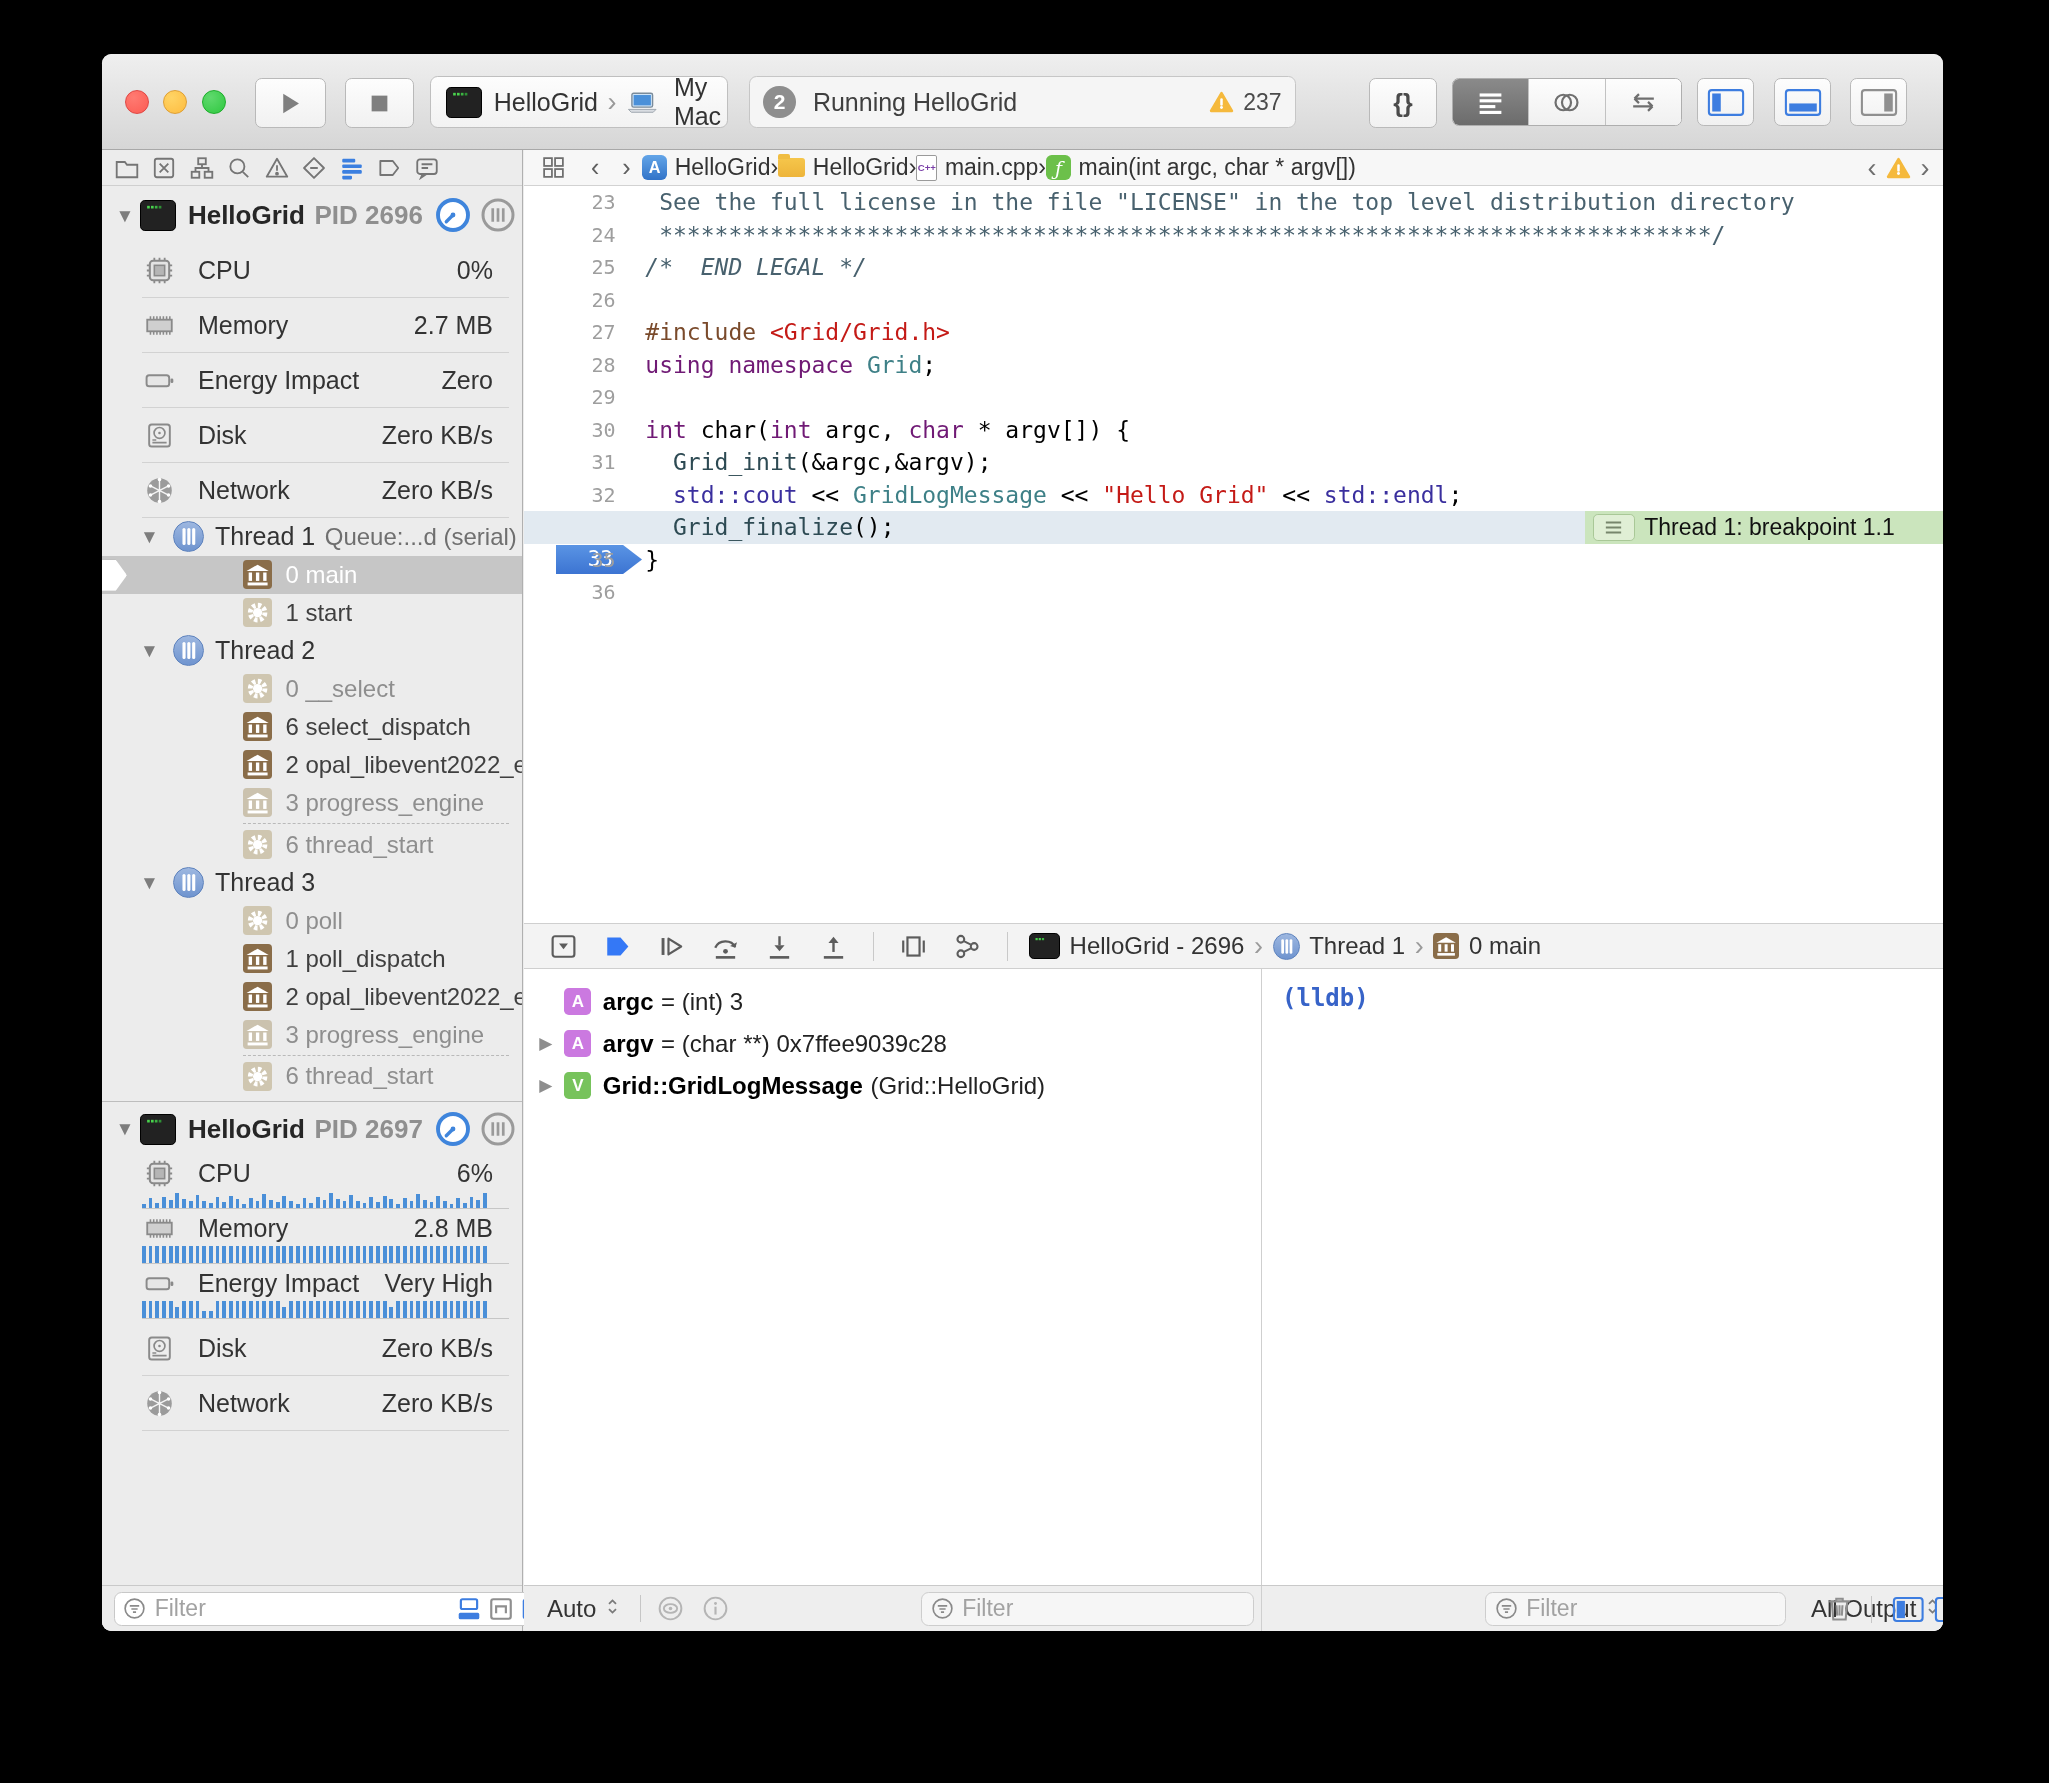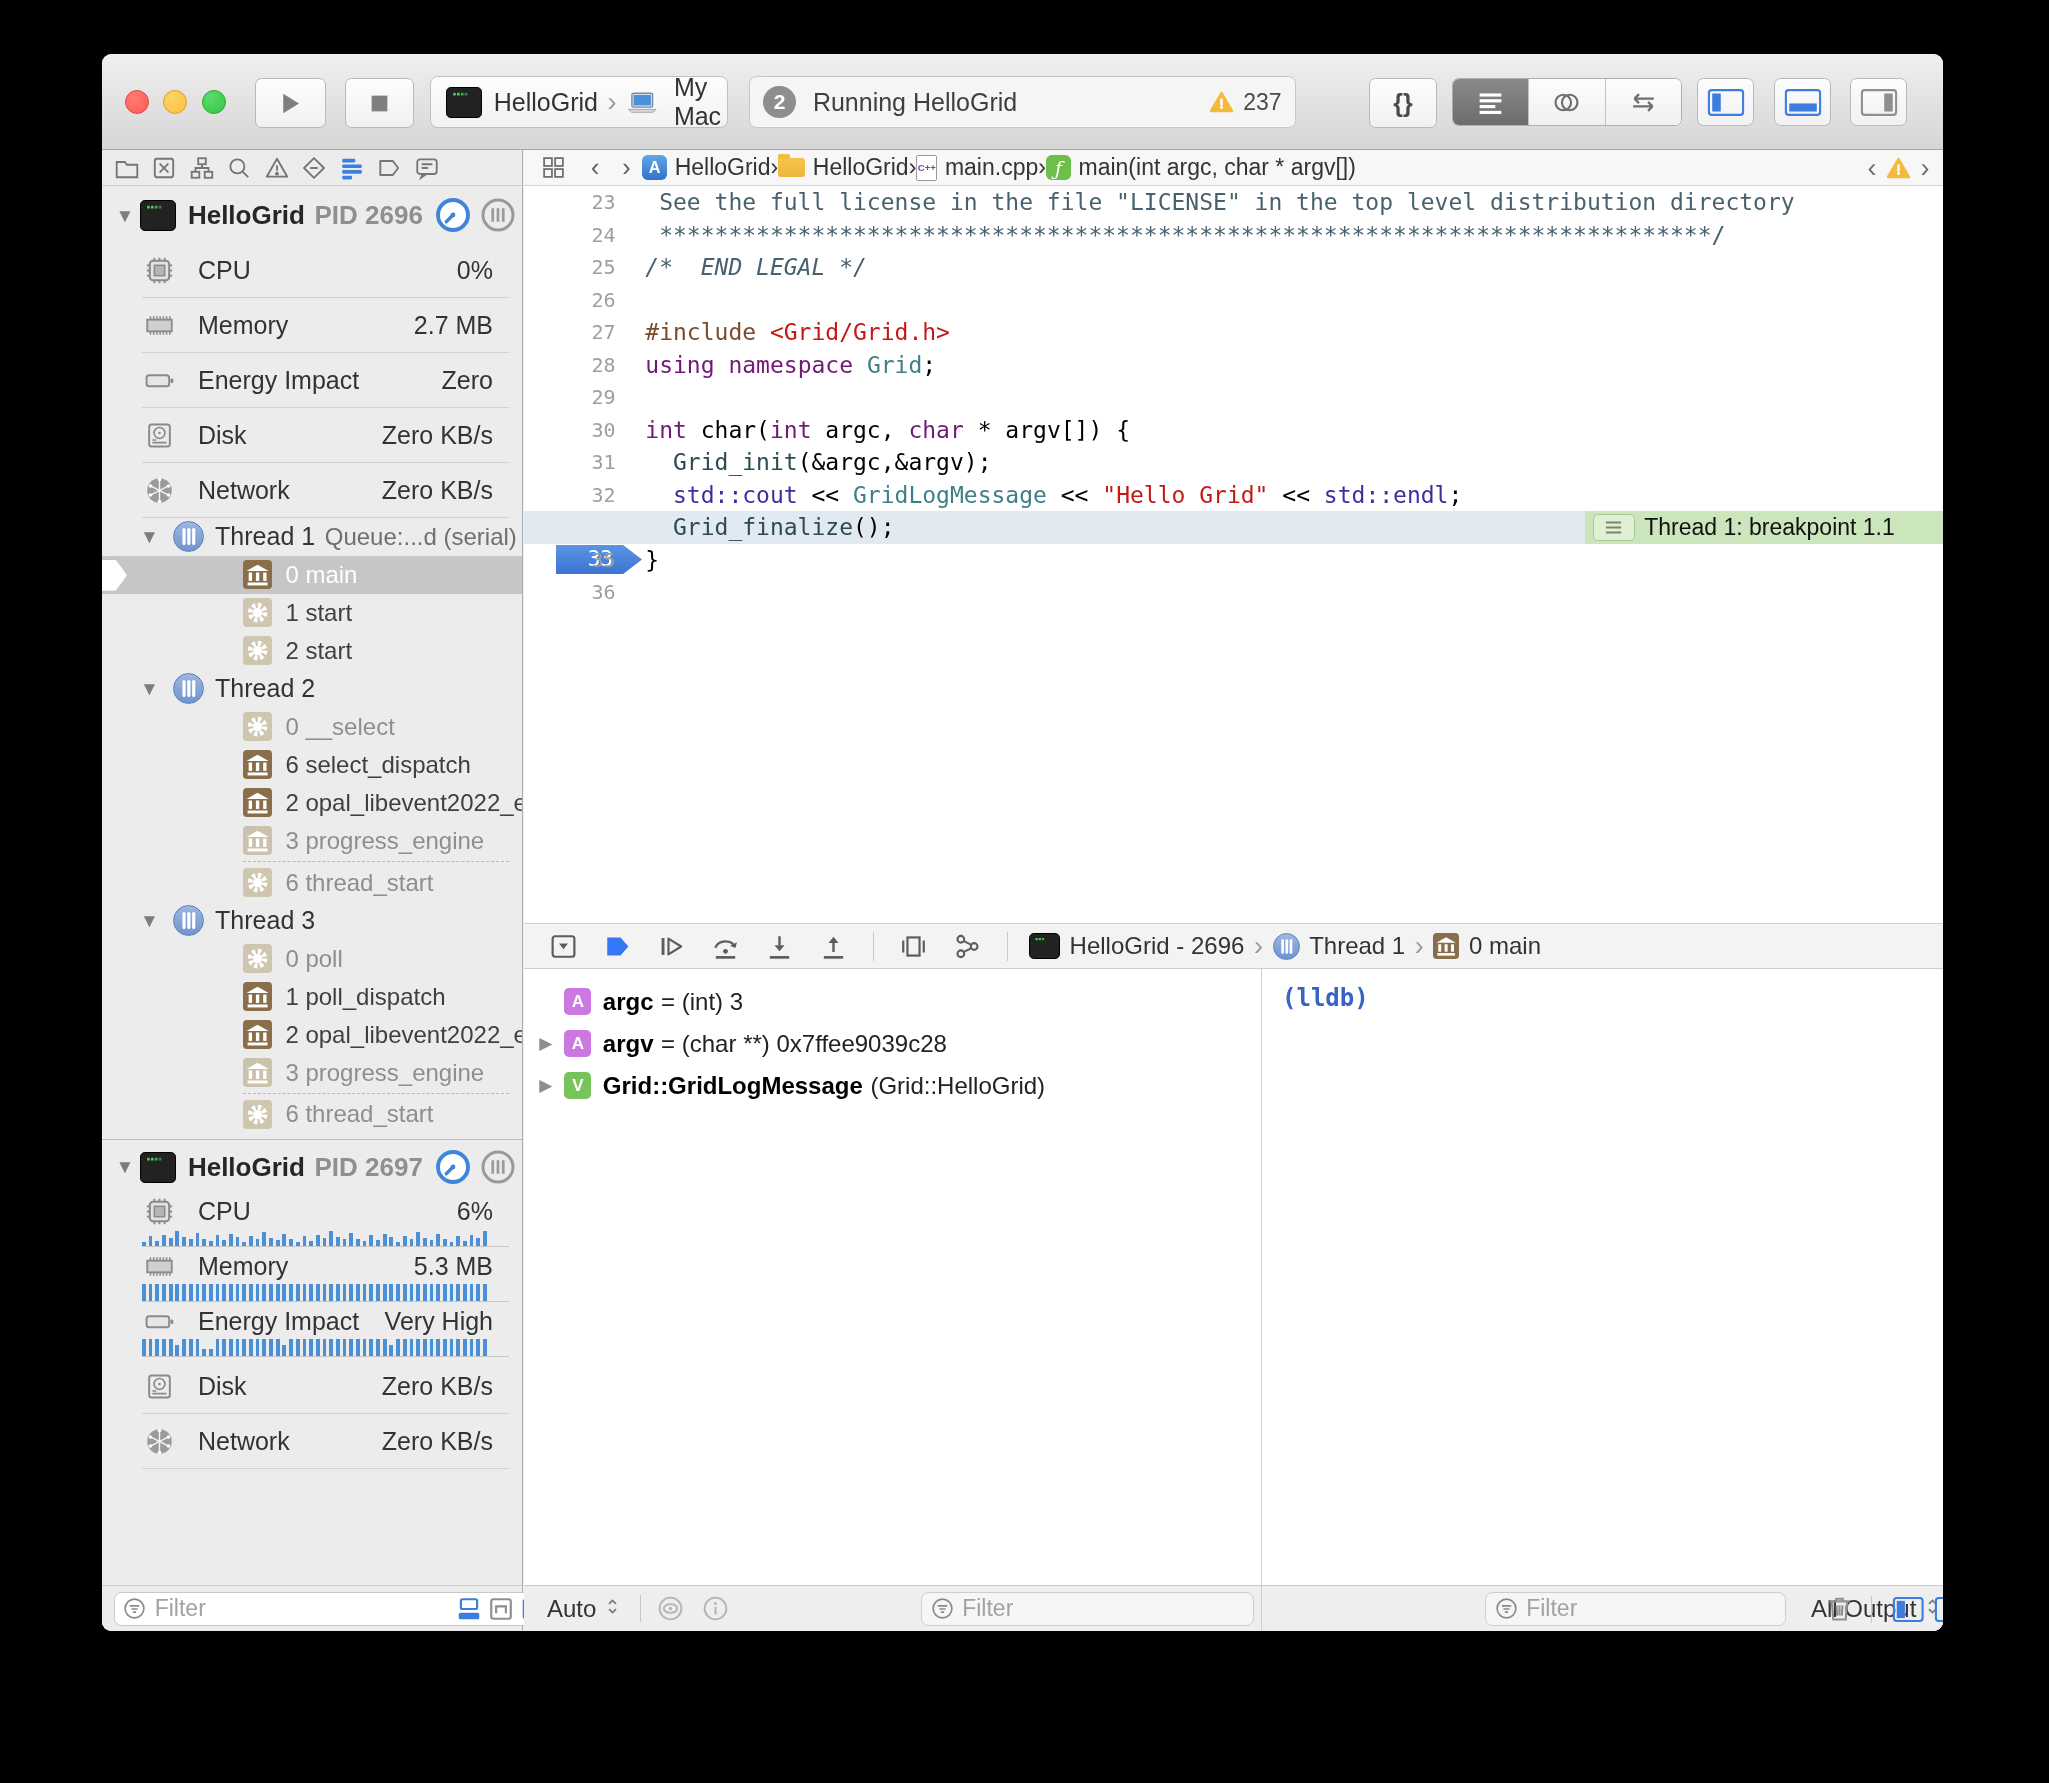--- a/index.html
+++ b/index.html
@@ -427,29 +427,20 @@
         <span class="frame-name">0 main</span>
       </div>
         <div class="frame-row">
         <span class="frame-ico fi-gear">
             <svg viewBox="0 0 24 24">
               <circle cx="12" cy="12" r="7" fill="none" stroke="#fff" stroke-width="4.6" stroke-dasharray="3.2 2.3"></circle>
               <circle cx="12" cy="12" r="4.4" fill="#fff"></circle>
             </svg>
           </span>
         <span class="frame-name">1 start</span>
-      </div>
-        <div class="frame-row">
-        <span class="frame-ico fi-gear">
-            <svg viewBox="0 0 24 24">
-              <circle cx="12" cy="12" r="7" fill="none" stroke="#fff" stroke-width="4.6" stroke-dasharray="3.2 2.3"></circle>
-              <circle cx="12" cy="12" r="4.4" fill="#fff"></circle>
-            </svg>
-          </span>
-        <span class="frame-name">2 start</span>
       </div>
         <div class="thread-row">
       <span class="disc">▼</span>
       <span class="thr-circ"><svg viewBox="0 0 24 24">
               <rect x="7" y="5" width="2.6" height="14" rx="1.3" fill="#fff"></rect>
               <rect x="11" y="5" width="2.6" height="14" rx="1.3" fill="#fff"></rect>
               <rect x="15" y="5" width="2.6" height="14" rx="1.3" fill="#fff"></rect>
             </svg></span>
       <span class="thread-label">Thread 2</span>
 
@@ -666,21 +657,21 @@
       </div>
         <div class="stat-row graphrow">
         <div class="graph-top">
             <span class="stat-ico"><svg viewBox="0 0 24 24">
                 <rect x="2.5" y="7.5" width="19" height="9" fill="#cfcfcf" stroke="#8a8a8a" stroke-width="1.4"></rect>
                 <g stroke="#8a8a8a" stroke-width="1.2">
                   <path d="M5 7.5V4.8M7.5 7.5V4.8M10 7.5V4.8M12.5 7.5V4.8M15 7.5V4.8M17.5 7.5V4.8M20 7.5V4.8M5 16.5v2.7M7.5 16.5v2.7M10 16.5v2.7M12.5 16.5v2.7M15 16.5v2.7M17.5 16.5v2.7M20 16.5v2.7"></path>
                 </g>
               </svg></span>
         <span class="stat-label">Memory</span>
-        <span class="stat-value">5.3 MB</span>
+        <span class="stat-value">2.8 MB</span>
           </div>
         <div class="graph-strip">
             <i style="height:17px"></i>
             <i style="height:17px"></i>
             <i style="height:17px"></i>
             <i style="height:17px"></i>
             <i style="height:17px"></i>
             <i style="height:17px"></i>
             <i style="height:17px"></i>
             <i style="height:17px"></i>

